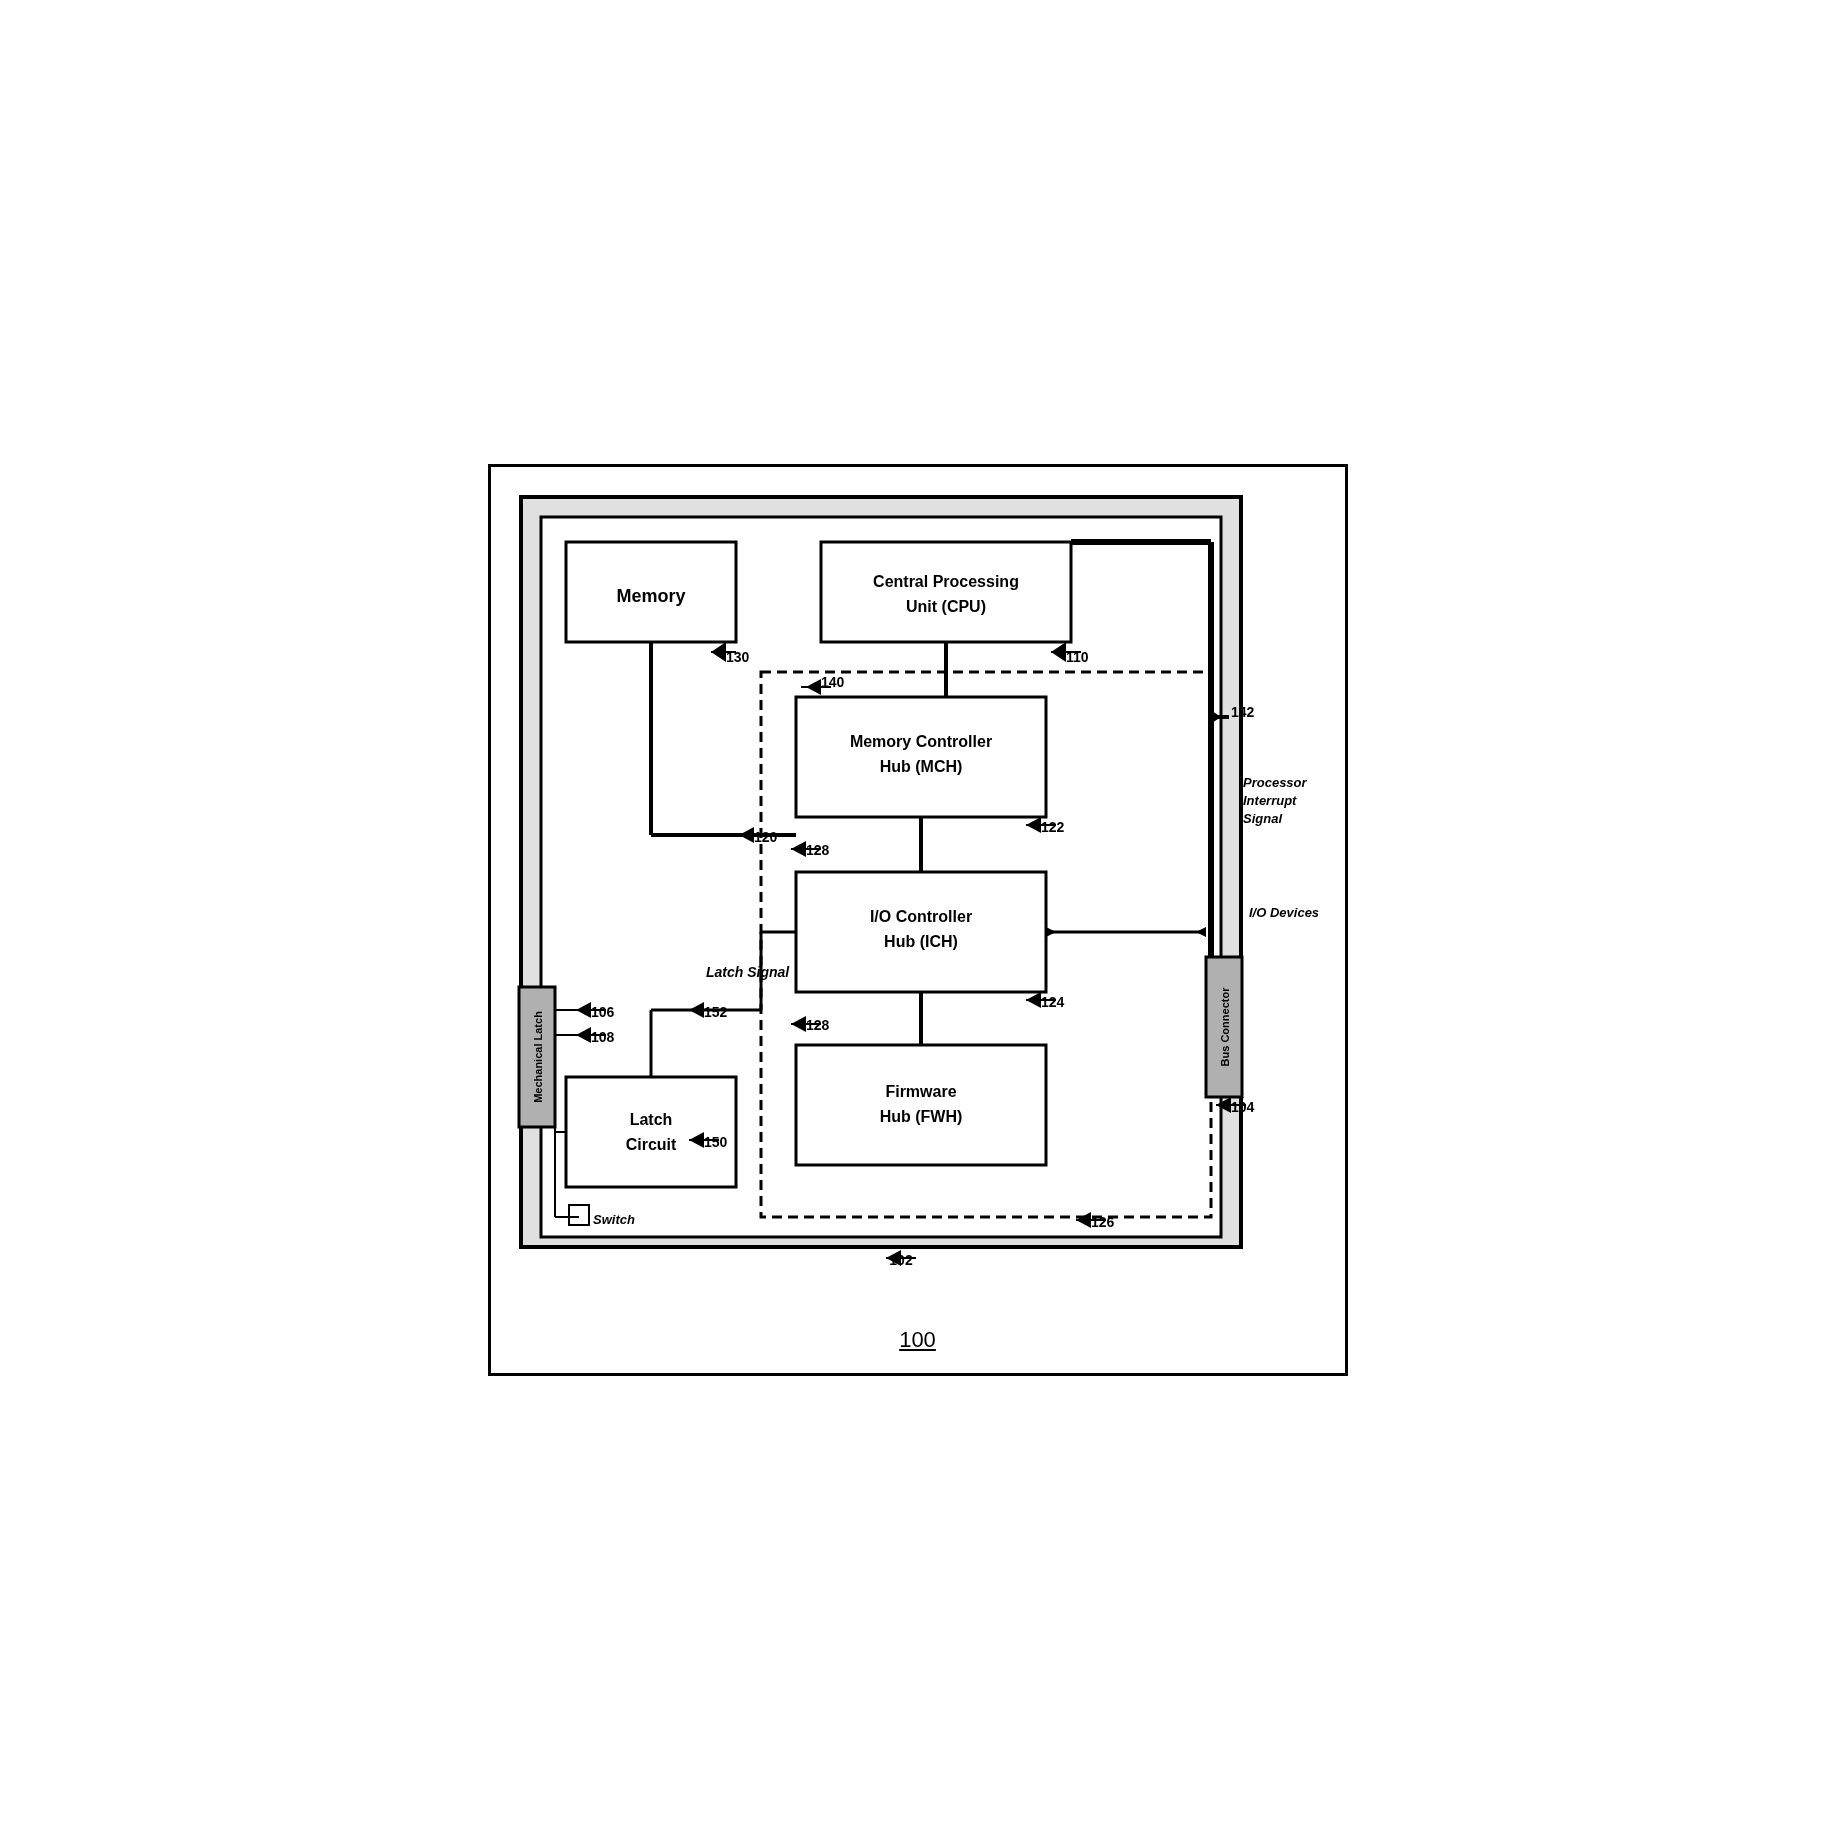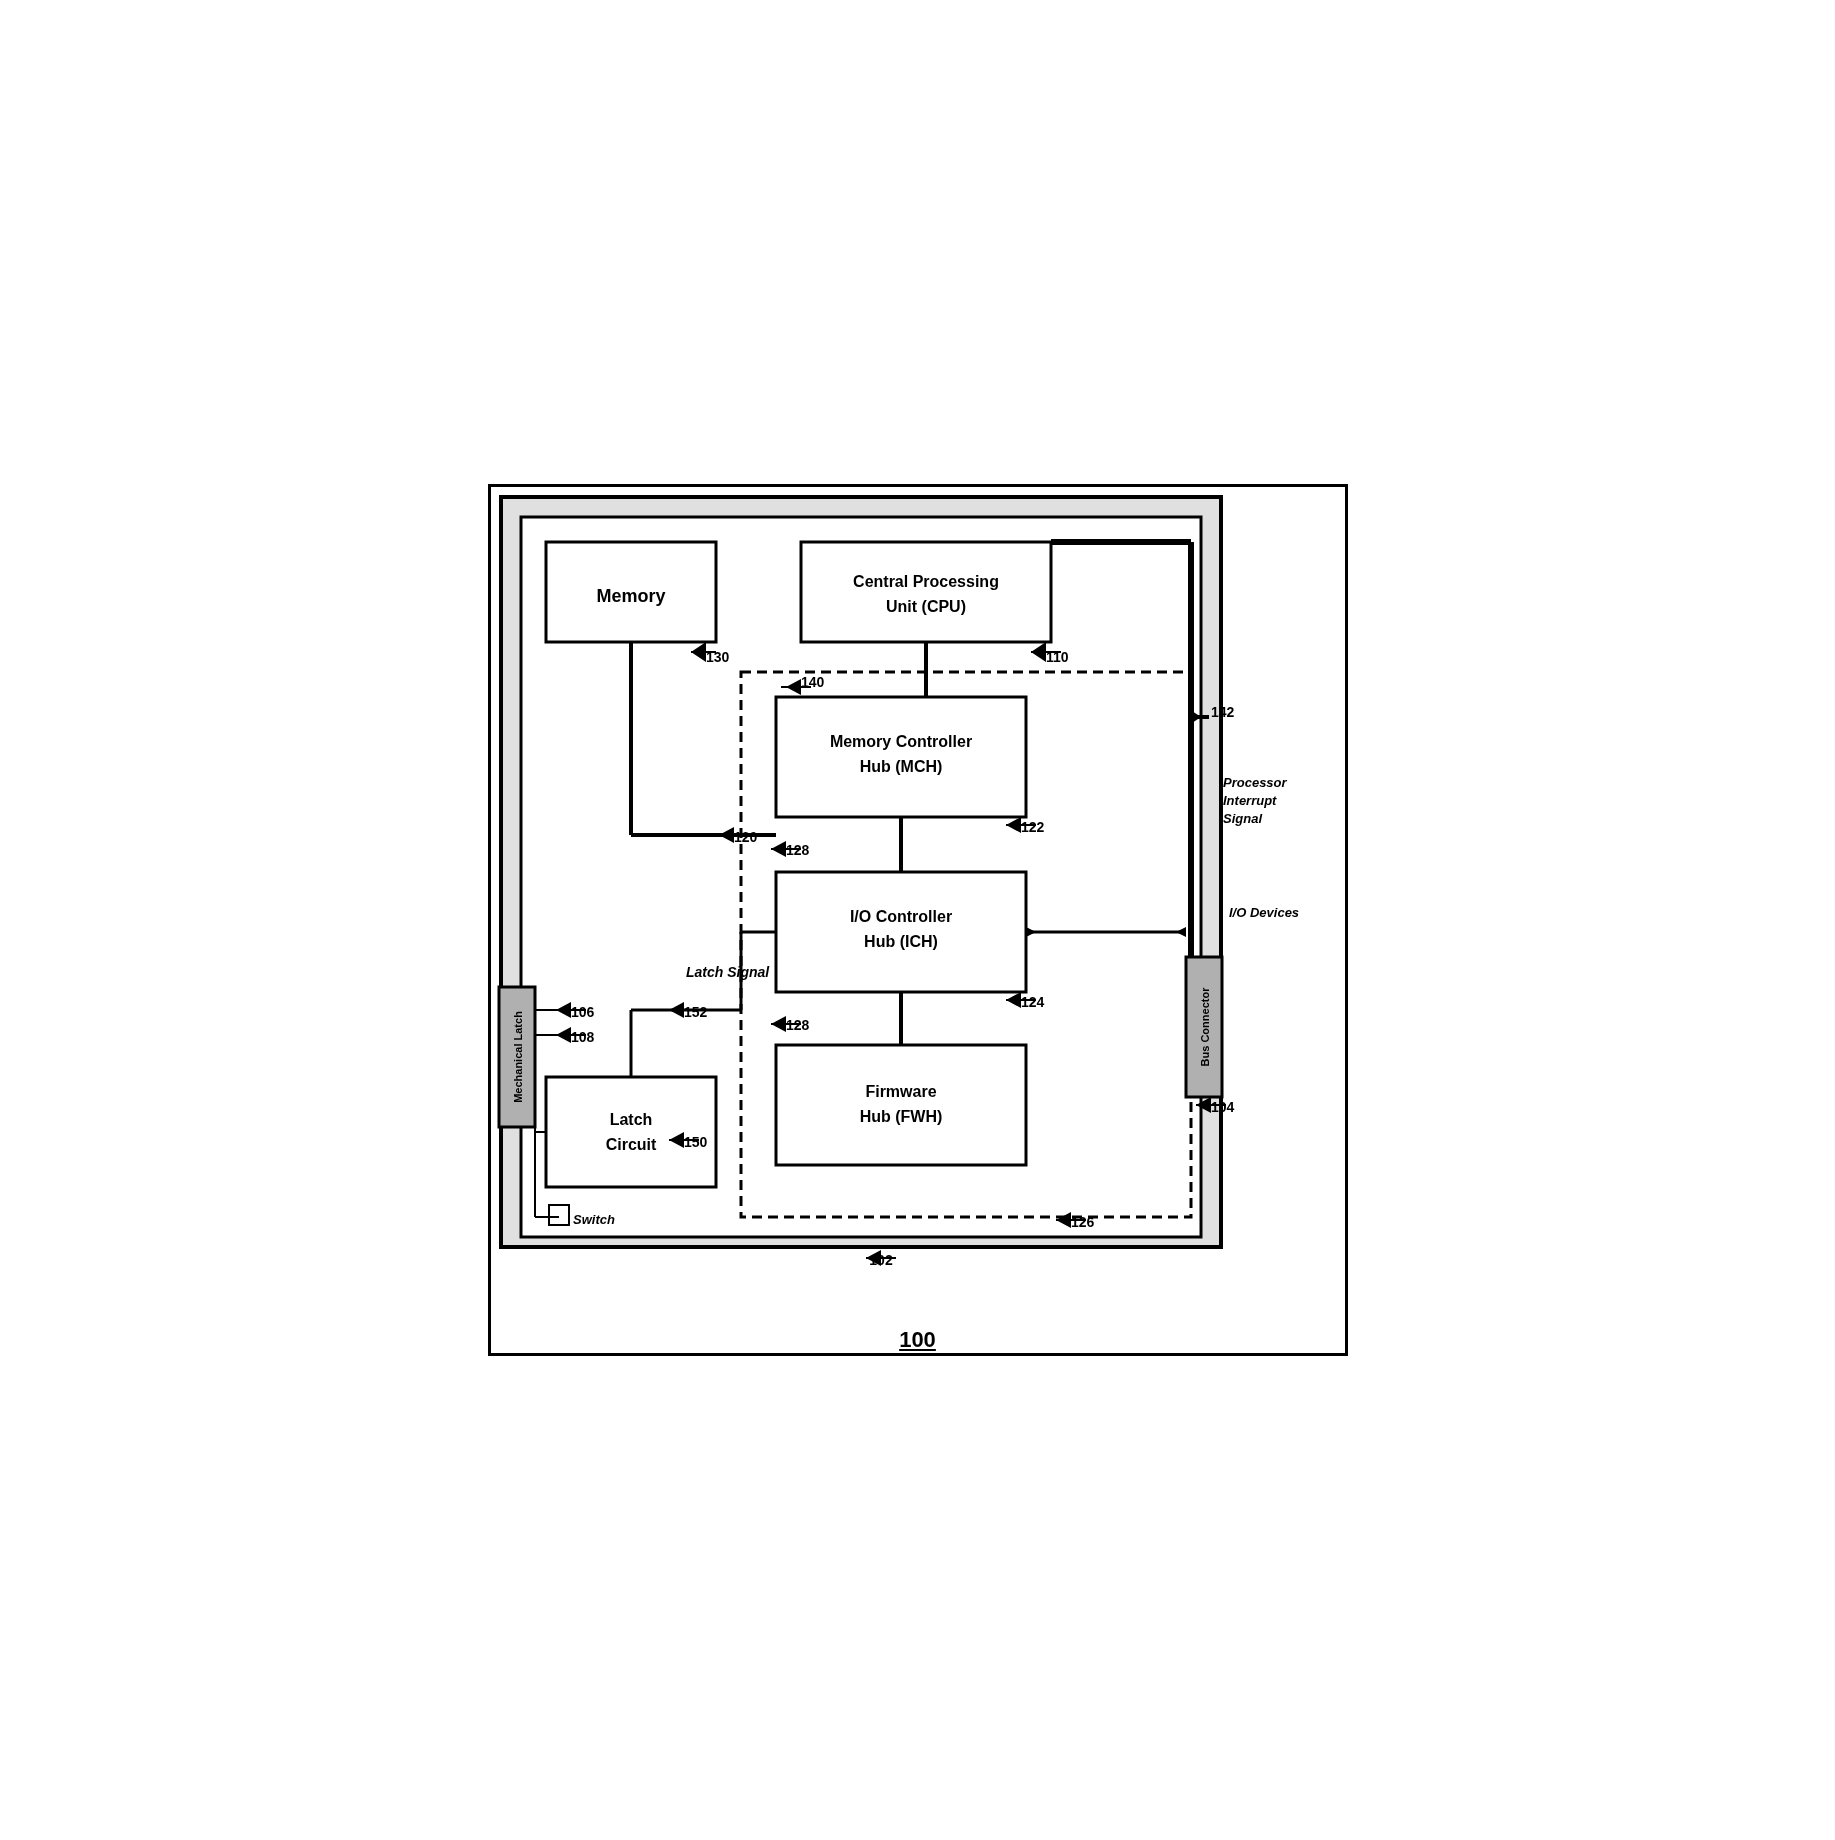--- a/index.html
+++ b/index.html
@@ -13,35 +13,36 @@
       padding: 20px;
     }
     .page-container {
       width: 900px;
       display: flex;
       flex-direction: column;
       align-items: center;
     }
     .diagram-outer {
       border: 3px solid #000;
+      padding: 20px;
       position: relative;
       width: 860px;
       background: #fff;
     }
 
     
     .diagram-svg {
       display: block;
     }
 
     
     .figure-label {
       margin-top: 20px;
       font-size: 22px;
-      font-weight: bold;
+      font-weight: normal;
       text-decoration: underline;
       text-align: center;
     }
   </style>
 </head>
 <body>
 
 <div class="page-container">
   <div class="diagram-outer">
 

